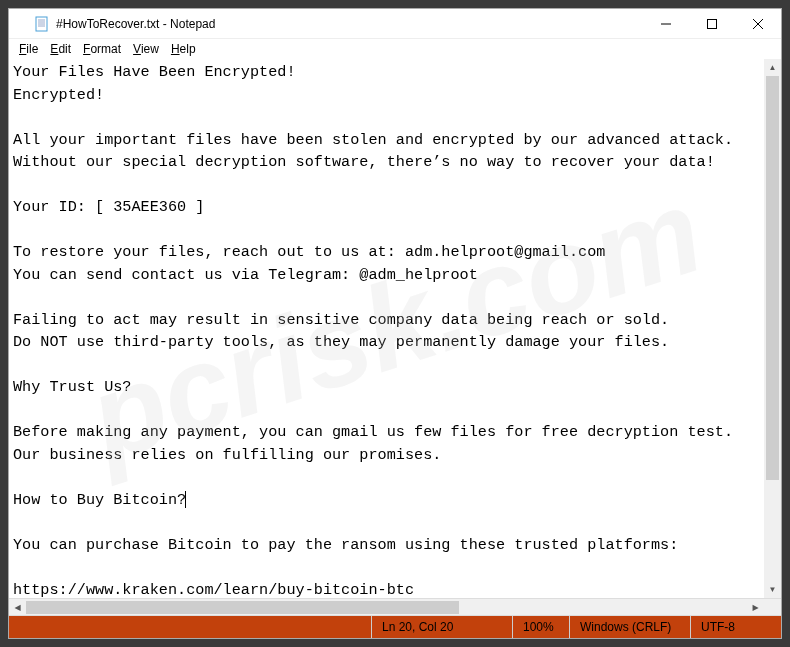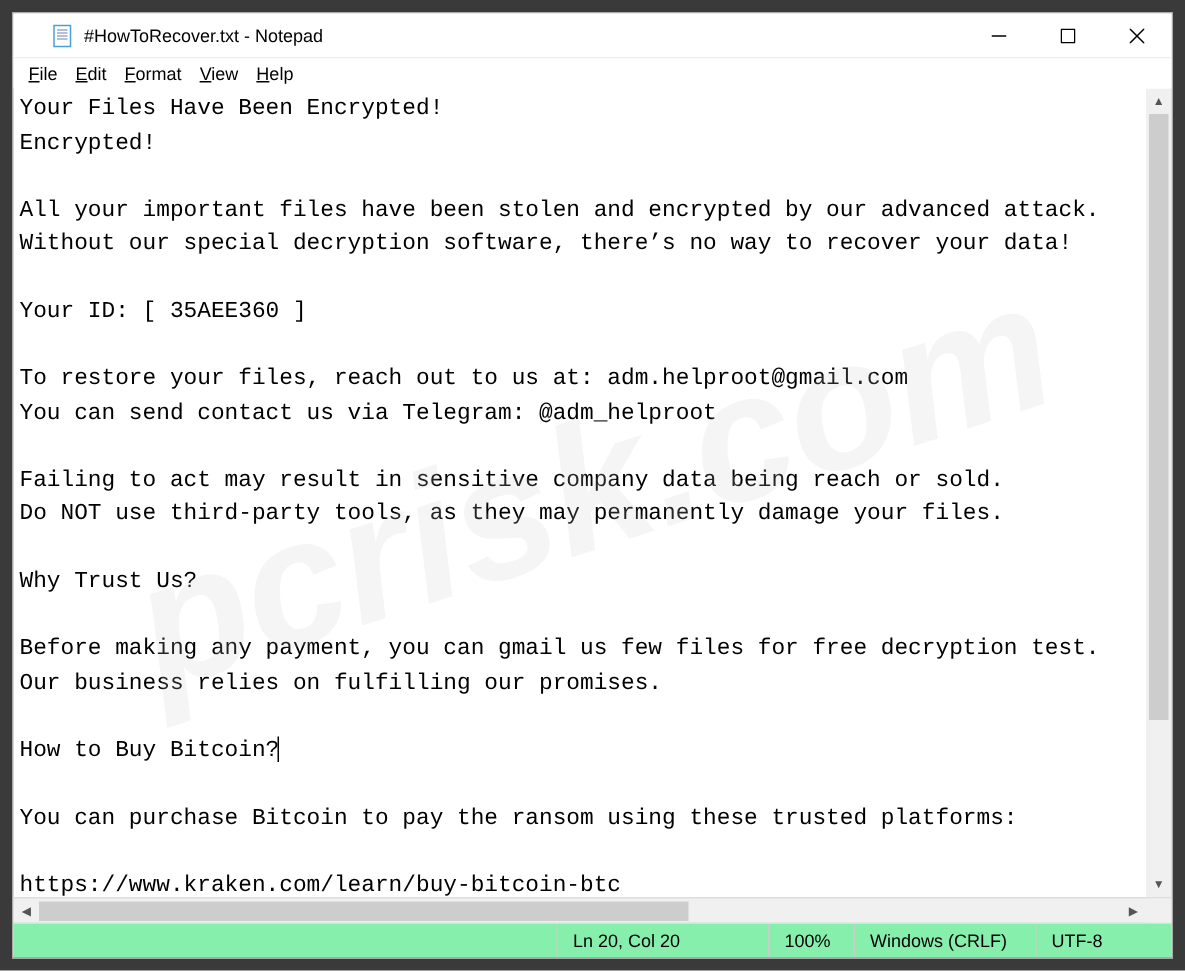--- a/index.html
+++ b/index.html
@@ -136,21 +136,21 @@
     .scroll-thumb-v {
       position: absolute;
       top: 0;
       left: 2px;
       height: 80%;
       width: 13px;
       background: #cdcdcd;
     }
     .statusbar {
       height: 23px;
-      background: #86efac;
+      background: #c2410c;
       border-top: 1px solid #ddd;
       display: flex;
       font-size: 12px;
       color: #000;
     }
     .status-sep {
       border-left: 1px solid #ccc;
       height: 100%;
     }
     .status-cell {

